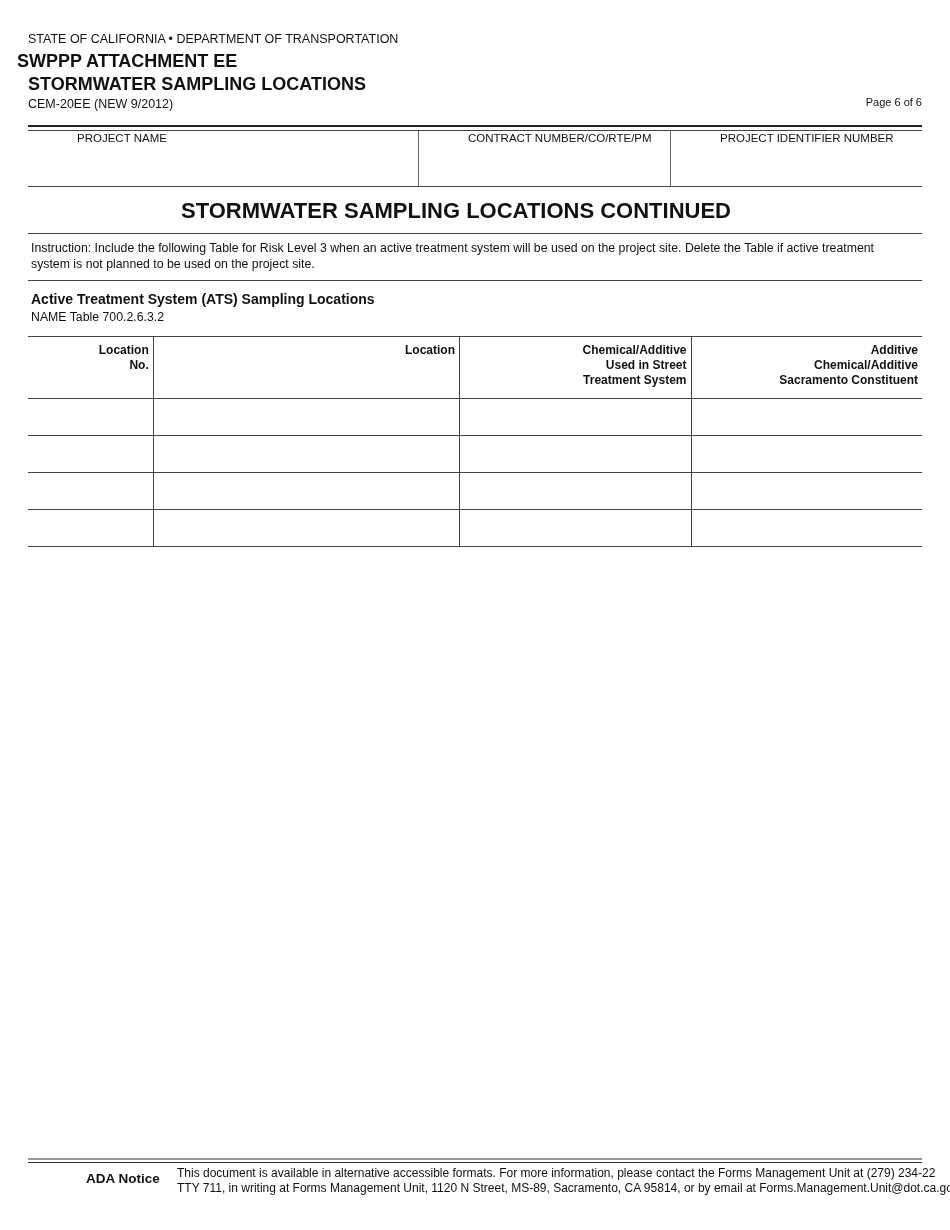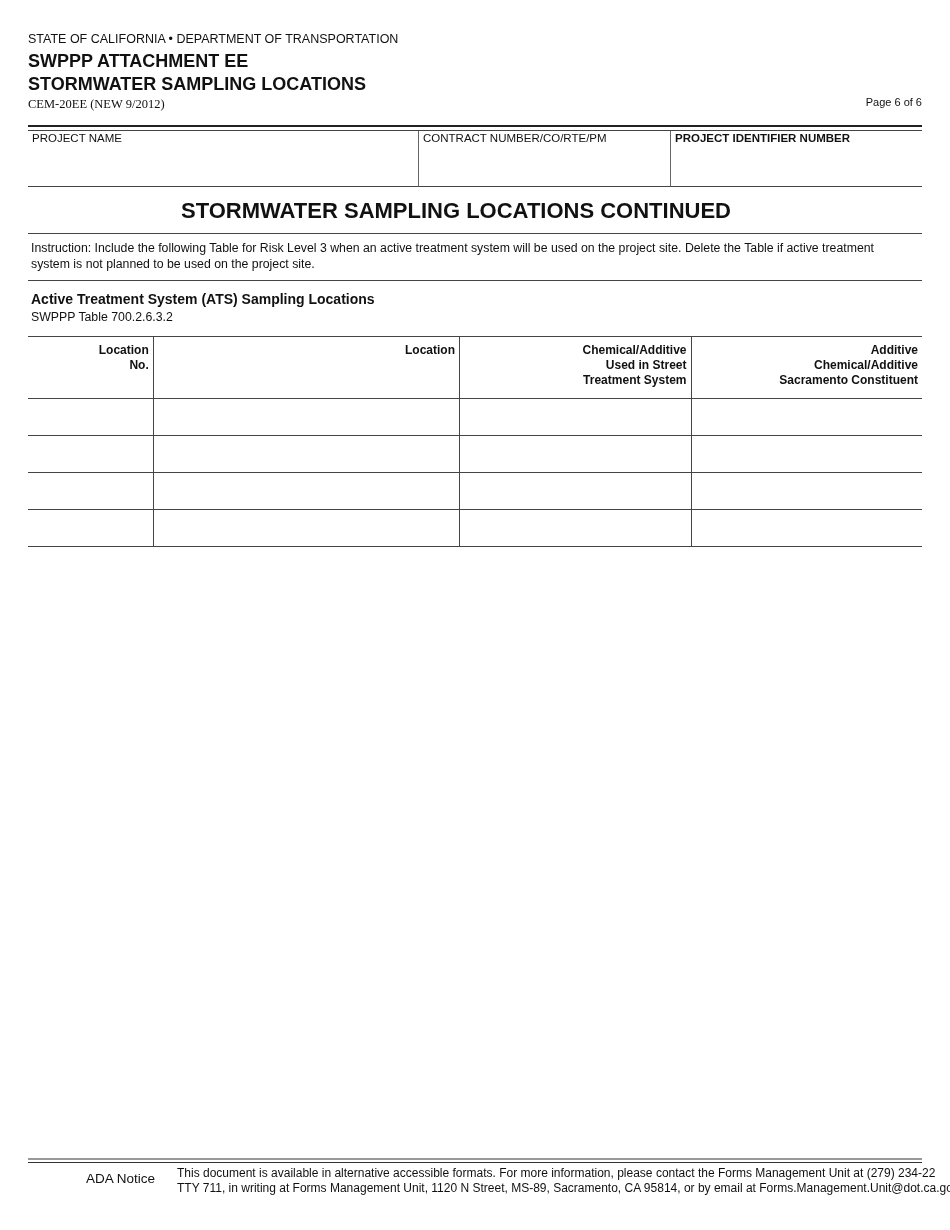--- a/index.html
+++ b/index.html
@@ -2,32 +2,32 @@
 <html><head>
   <meta charset="utf-8">
   <style>
     html, body { margin: 0; padding: 0; background: #ffffff; }
     body {
       width: 950px; height: 1230px; position: relative; overflow: hidden;
       font-family: "Liberation Sans", sans-serif; color: #111;
     }
     .abs { position: absolute; }
     .agency { left: 28px; top: 32px; font-size: 12.5px; letter-spacing: 0; }
-    .title1 { left: 28px; top: 51px; font-size: 18px; font-weight: bold; }
+    .title1 { left: 17px; top: 51px; font-size: 18px; font-weight: bold; }
     .title2 { left: 28px; top: 74px; font-size: 18px; font-weight: bold; }
-    .formno { left: 28px; top: 97px; font-size: 12.5px; font-family: Liberation Serif, serif; }
+    .formno { left: 28px; top: 97px; font-size: 12.5px; }
     .pageno { right: 28px; top: 96px; font-size: 11px; }
 
     .rule-thick { left: 28px; right: 28px; top: 125px; height: 2px; background: #222; }
     .rule-thin1 { left: 28px; right: 28px; top: 130px; height: 1px; background: #444; }
     .hdr-field { top: 131px; height: 56px; border-bottom: 1px solid #444; font-size: 11.5px; box-sizing: border-box; padding: 0 4px; }
-    .hdr-field span { display: block; margin-top: 1px; }
+    .hdr-field span { display: block; margin-top: 1px; margin-left: 45px; }
     .f1 { left: 28px; width: 391px; border-right: 1px solid #666; }
     .f2 { left: 419px; width: 252px; border-right: 1px solid #666; }
-    .f3 { left: 671px; right: 28px; font-weight: bold; }
+    .f3 { left: 671px; right: 28px; }
 
     .section-title { left: 0; width: 912px; top: 198px; text-align: center; font-size: 22px; font-weight: bold; }
     .rule-mid1 { left: 28px; right: 28px; top: 233px; height: 1px; background: #444; }
     .instruction { left: 31px; top: 241px; width: 880px; font-size: 12.3px; line-height: 15.5px; }
     .rule-mid2 { left: 28px; right: 28px; top: 280px; height: 1px; background: #444; }
 
     .tbl-title { left: 31px; top: 291px; font-size: 14px; font-weight: bold; }
     .tbl-sub { left: 31px; top: 310px; font-size: 12.3px; }
 
     table.ats {
@@ -41,21 +41,21 @@
       border-left: 1px solid #444;
     }
     table.ats td {
       height: 36px; border-bottom: 1px solid #444; border-left: 1px solid #444; padding: 0;
     }
     table.ats th:first-child, table.ats td:first-child { border-left: none; }
     .c1 { width: 121px; } .c2 { width: 313px; } .c3 { width: 230px; } .c4 { width: 230px; }
 
     .rule-foot1 { left: 28px; right: 28px; top: 1158px; height: 2px; background: #999; }
     .rule-foot2 { left: 28px; right: 28px; top: 1162px; height: 1px; background: #333; }
-    .ada-label { left: 86px; top: 1171px; font-size: 13.5px; font-weight: normal; }
+    .ada-label { left: 86px; top: 1171px; font-size: 13.5px; font-weight: bold; }
     .ada-text { left: 177px; top: 1166px; font-size: 12px; line-height: 15px; white-space: nowrap; }
   </style>
 </head>
 <body>
 
 <div class="abs agency">STATE OF CALIFORNIA • DEPARTMENT OF TRANSPORTATION</div>
 <div class="abs title1">SWPPP ATTACHMENT EE</div>
 <div class="abs title2">STORMWATER SAMPLING LOCATIONS</div>
 <div class="abs formno">CEM-20EE (NEW 9/2012)</div>
 <div class="abs pageno">Page 6 of 6</div>
@@ -72,21 +72,21 @@
 <div class="abs hdr-field f3">
   <span>PROJECT IDENTIFIER NUMBER</span>
 </div>
 
 <div class="abs section-title">STORMWATER SAMPLING LOCATIONS CONTINUED</div>
 <div class="abs rule-mid1"></div>
 <div class="abs instruction">Instruction: Include the following Table for Risk Level 3 when an active treatment system will be used on the project site. Delete the Table if active treatment system is not planned to be used on the project site.</div>
 <div class="abs rule-mid2"></div>
 
 <div class="abs tbl-title">Active Treatment System (ATS) Sampling Locations</div>
-<div class="abs tbl-sub">SWPPP Table 700.2.6.3.2</div>
+<div class="abs tbl-sub">NAME Table 700.2.6.3.2</div>
 
 <table class="ats">
   <thead>
     <tr>
       <th class="c1">
         <div>Location</div>
         <div>No.</div>
       </th>
       <th class="c2">
         <div>Location</div>

